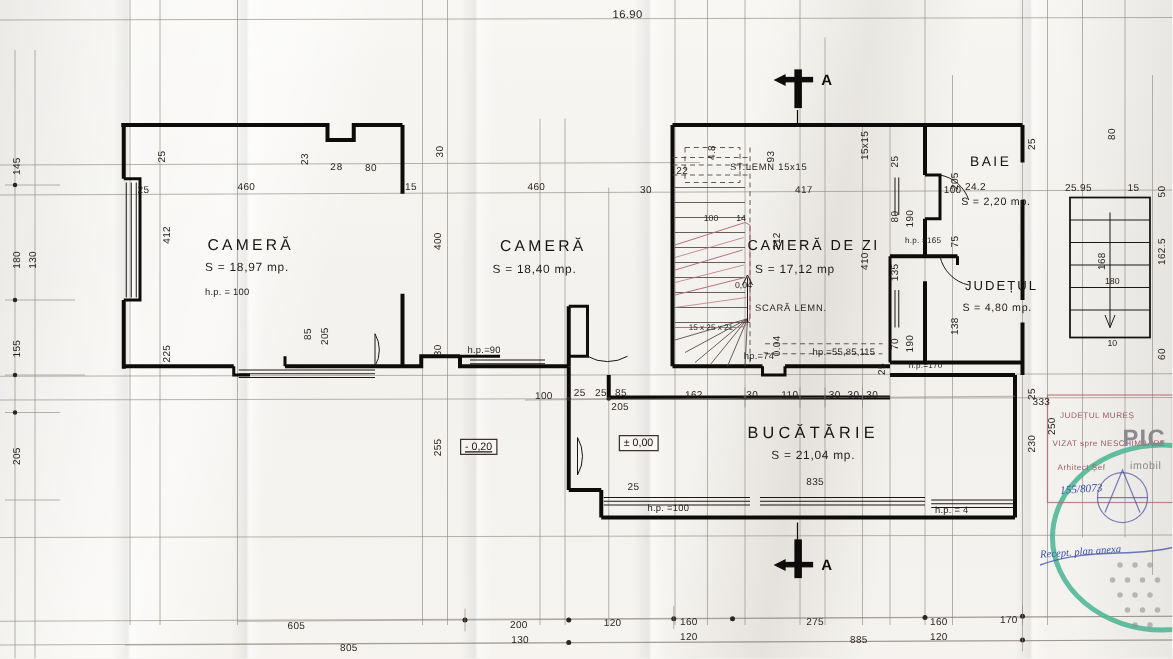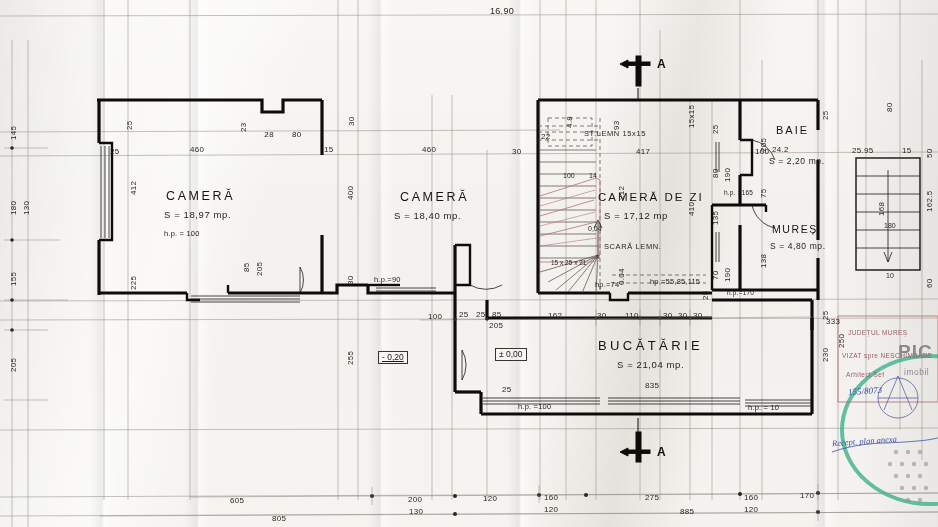--- a/index.html
+++ b/index.html
@@ -325,49 +325,49 @@
 
   <div class="lbl room" style="left:400px;top:191px;">CAMERĂ</div>
   <div class="lbl area" style="left:394px;top:211px;">S = 18,40 mp.</div>
 
   <div class="lbl room" style="left:598px;top:192px;font-size:11.5px;letter-spacing:2px;">CAMERĂ DE ZI</div>
   <div class="lbl area" style="left:604px;top:211px;">S = 17,12 mp</div>
 
   <div class="lbl room" style="left:776px;top:125px;font-size:11px;letter-spacing:2px;">BAIE</div>
   <div class="lbl area" style="left:769px;top:157px;font-size:8.5px;">S = 2,20 mp.</div>
 
-  <div class="lbl room" style="left:772px;top:224px;font-size:10.5px;letter-spacing:1.6px;">MUREȘ</div>
+  <div class="lbl room" style="left:772px;top:224px;font-size:10.5px;letter-spacing:1.6px;">JUDEȚUL</div>
   <div class="lbl area" style="left:770px;top:242px;font-size:8.5px;">S = 4,80 mp.</div>
 
   <div class="lbl room" style="left:598px;top:339px;font-size:13px;letter-spacing:3.4px;">BUCĂTĂRIE</div>
   <div class="lbl area" style="left:617px;top:360px;">S = 21,04 mp.</div>
 
   <div class="lbl tiny" style="left:584px;top:130px;font-size:7.5px;letter-spacing:.6px;">ST.LEMN  15x15</div>
   <div class="lbl tiny" style="left:604px;top:243px;font-size:7.5px;letter-spacing:.6px;">SCARĂ LEMN.</div>
   <div class="lbl tiny v" style="left:551px;top:260px;font-size:6.5px;">15 x 25 x 21</div>
   <div class="lbl tiny" style="left:563px;top:172px;font-size:7px;">100</div>
   <div class="lbl tiny" style="left:589px;top:172px;font-size:7px;">14</div>
   <div class="lbl tiny" style="left:588px;top:225px;font-size:7px;">0,04</div>
   <div class="lbl tiny v" style="left:884px;top:222px;font-size:7px;">180</div>
   <div class="lbl tiny v" style="left:886px;top:272px;font-size:7px;">10</div>
 
-  <div class="lbl lvl" style="left:378px;top:351px;text-decoration:underline;">- 0,20</div>
+  <div class="lbl lvl" style="left:368px;top:351px;text-decoration:underline;">- 0,20</div>
   <div class="lbl lvl" style="left:495px;top:348px;">± 0,00</div>
 
   <div class="lbl sec" style="left:657px;top:58px;">A</div>
   <div class="lbl sec" style="left:657px;top:446px;">A</div>
 
   <div class="lbl hp v" style="left:120px;top:230px;padding-left:44px;">h.p. = 100</div>
   <div class="lbl hp" style="left:374px;top:276px;">h.p.=90</div>
   <div class="lbl hp" style="left:595px;top:281px;">hp.=74</div>
   <div class="lbl hp" style="left:650px;top:278px;">hp.=55,85,115</div>
   <div class="lbl hp v" style="left:724px;top:190px;font-size:6.5px;">h.p. =165</div>
   <div class="lbl hp v" style="left:727px;top:290px;font-size:6.5px;">h.p.=170</div>
   <div class="lbl hp" style="left:518px;top:403px;">h.p. =100</div>
-  <div class="lbl hp" style="left:748px;top:404px;">h.p. = 10</div>
+  <div class="lbl hp" style="left:748px;top:404px;">h.p. = 4</div>
 
   <div class="lbl dim" style="left:110px;top:148px;">25</div>
   <div class="lbl dim" style="left:190px;top:146px;">460</div>
   <div class="lbl dim v" style="left:126px;top:130px;">25</div>
   <div class="lbl dim v" style="left:240px;top:132px;">23</div>
   <div class="lbl dim" style="left:264px;top:131px;font-family:Liberation Mono, monospace;">28</div>
   <div class="lbl dim" style="left:292px;top:131px;">80</div>
   <div class="lbl dim" style="left:324px;top:146px;">15</div>
   <div class="lbl dim v" style="left:348px;top:126px;">30</div>
   <div class="lbl dim" style="left:422px;top:146px;">460</div>

